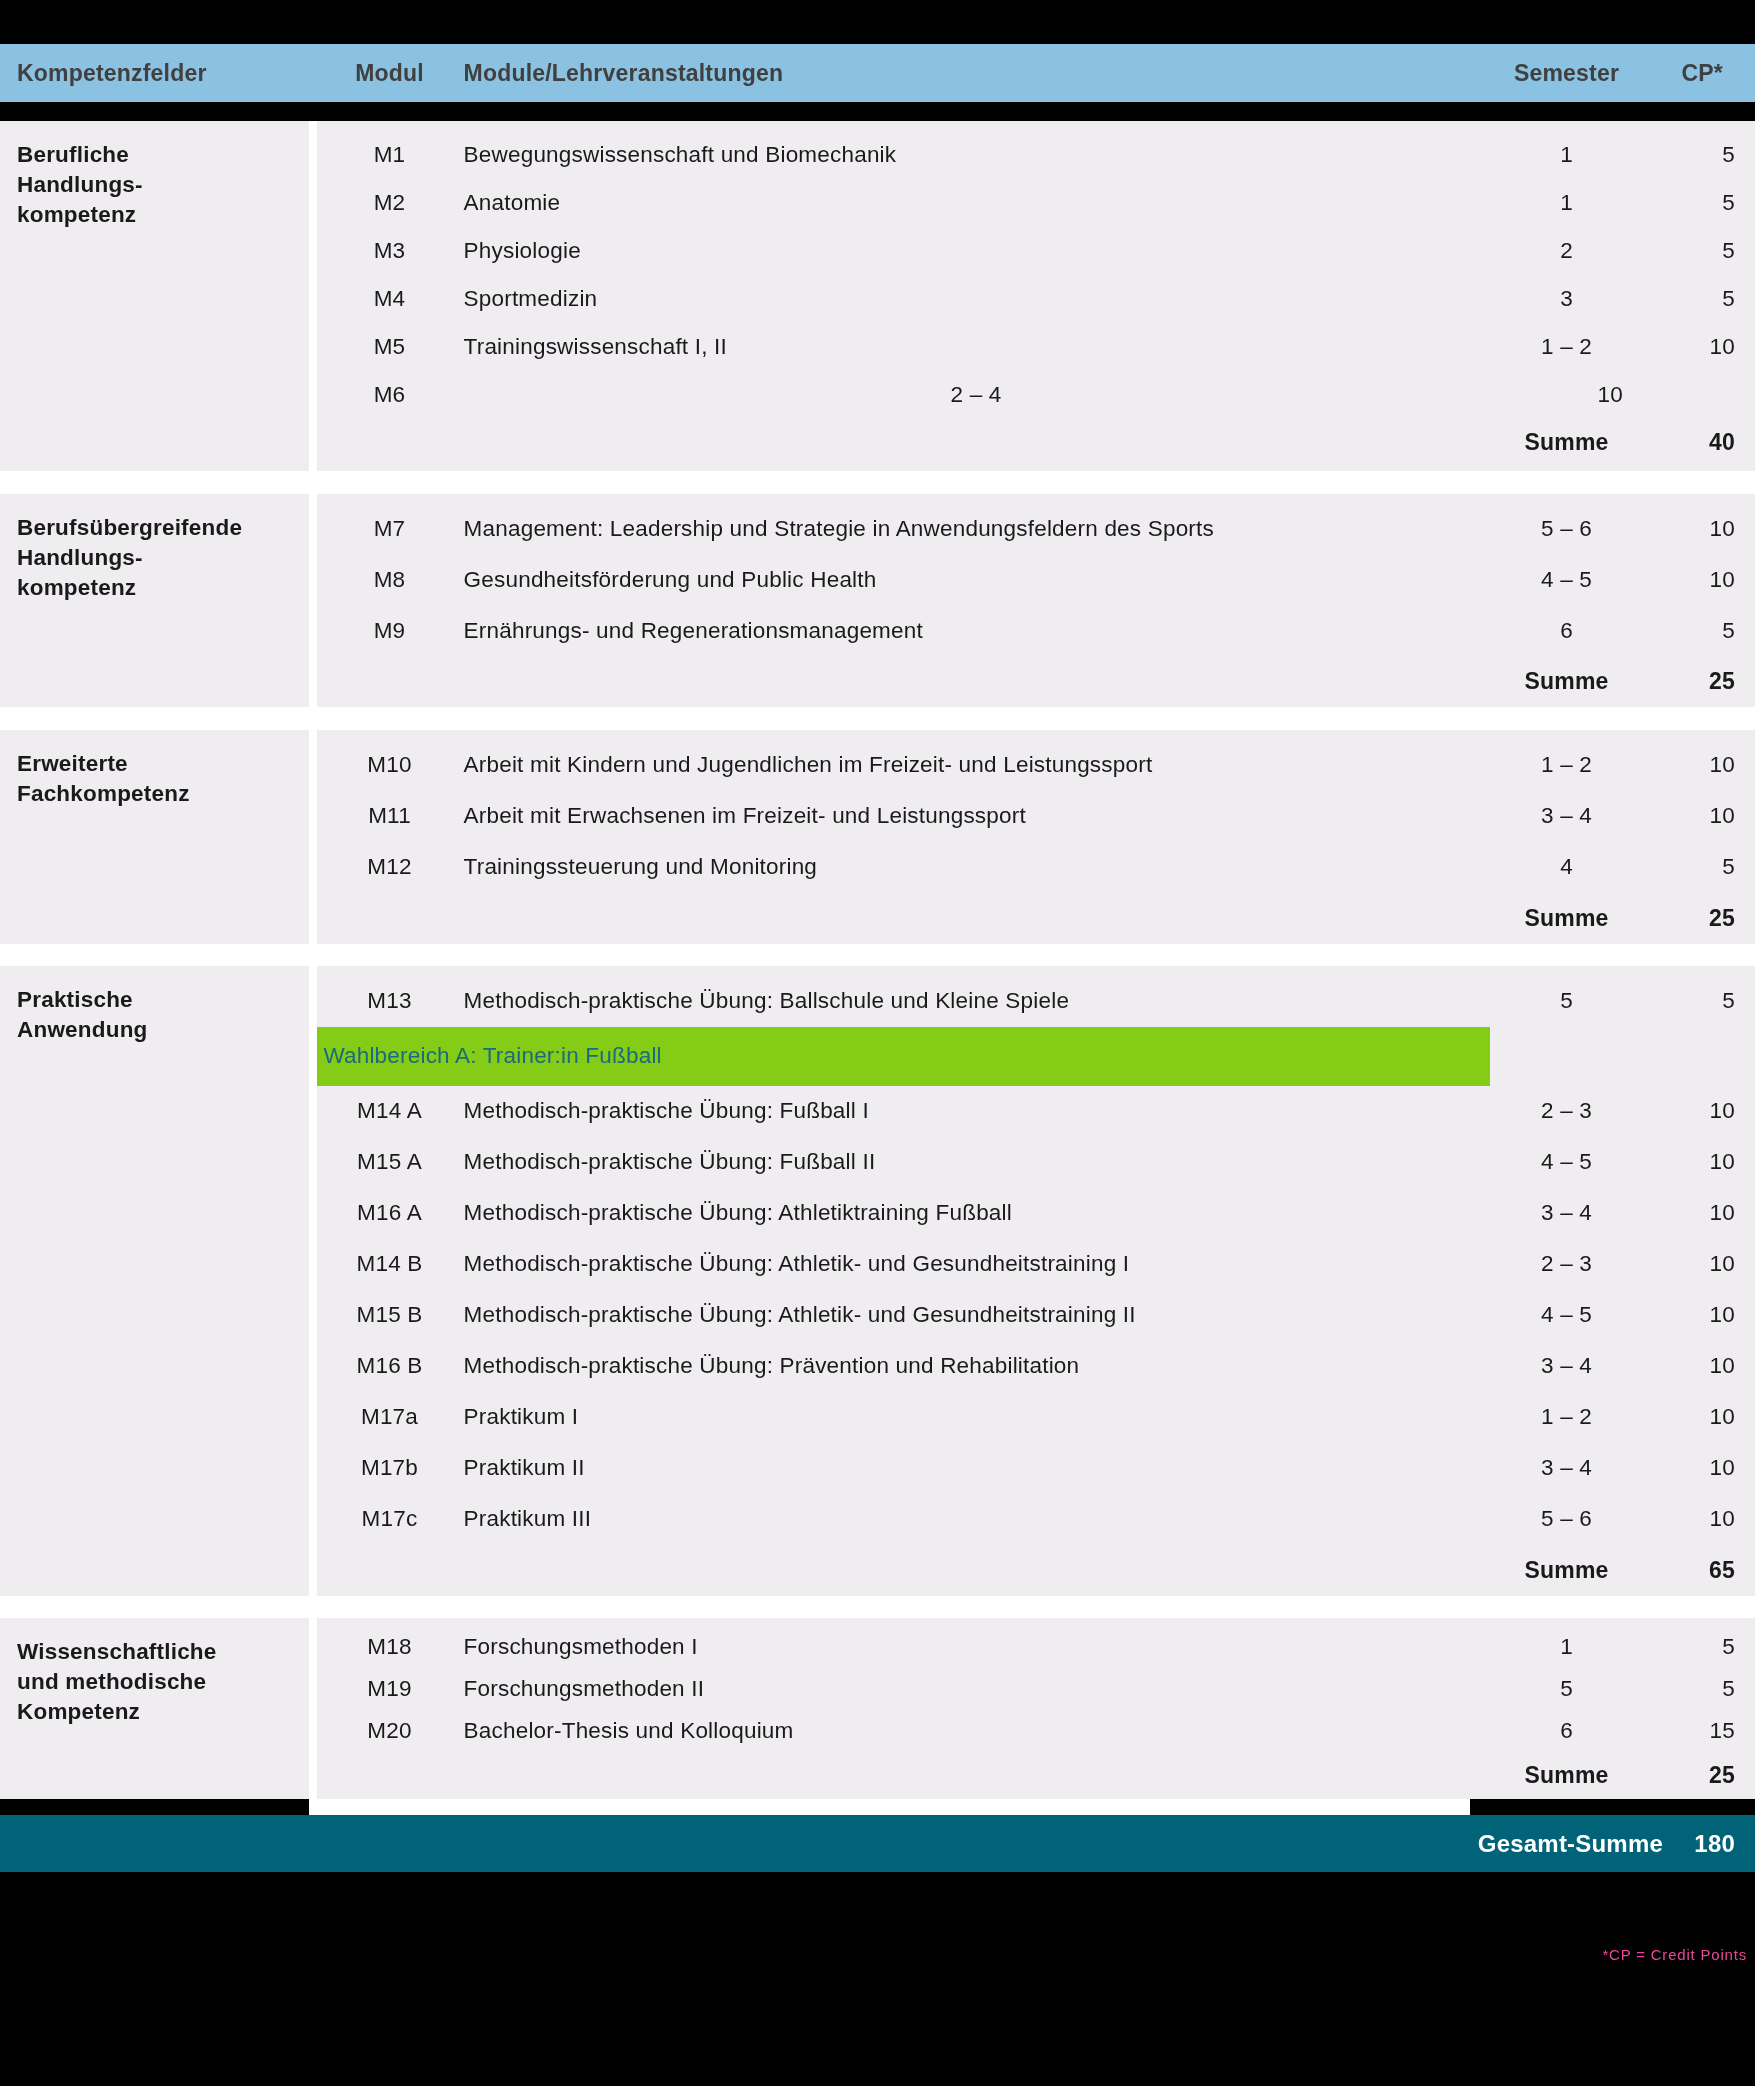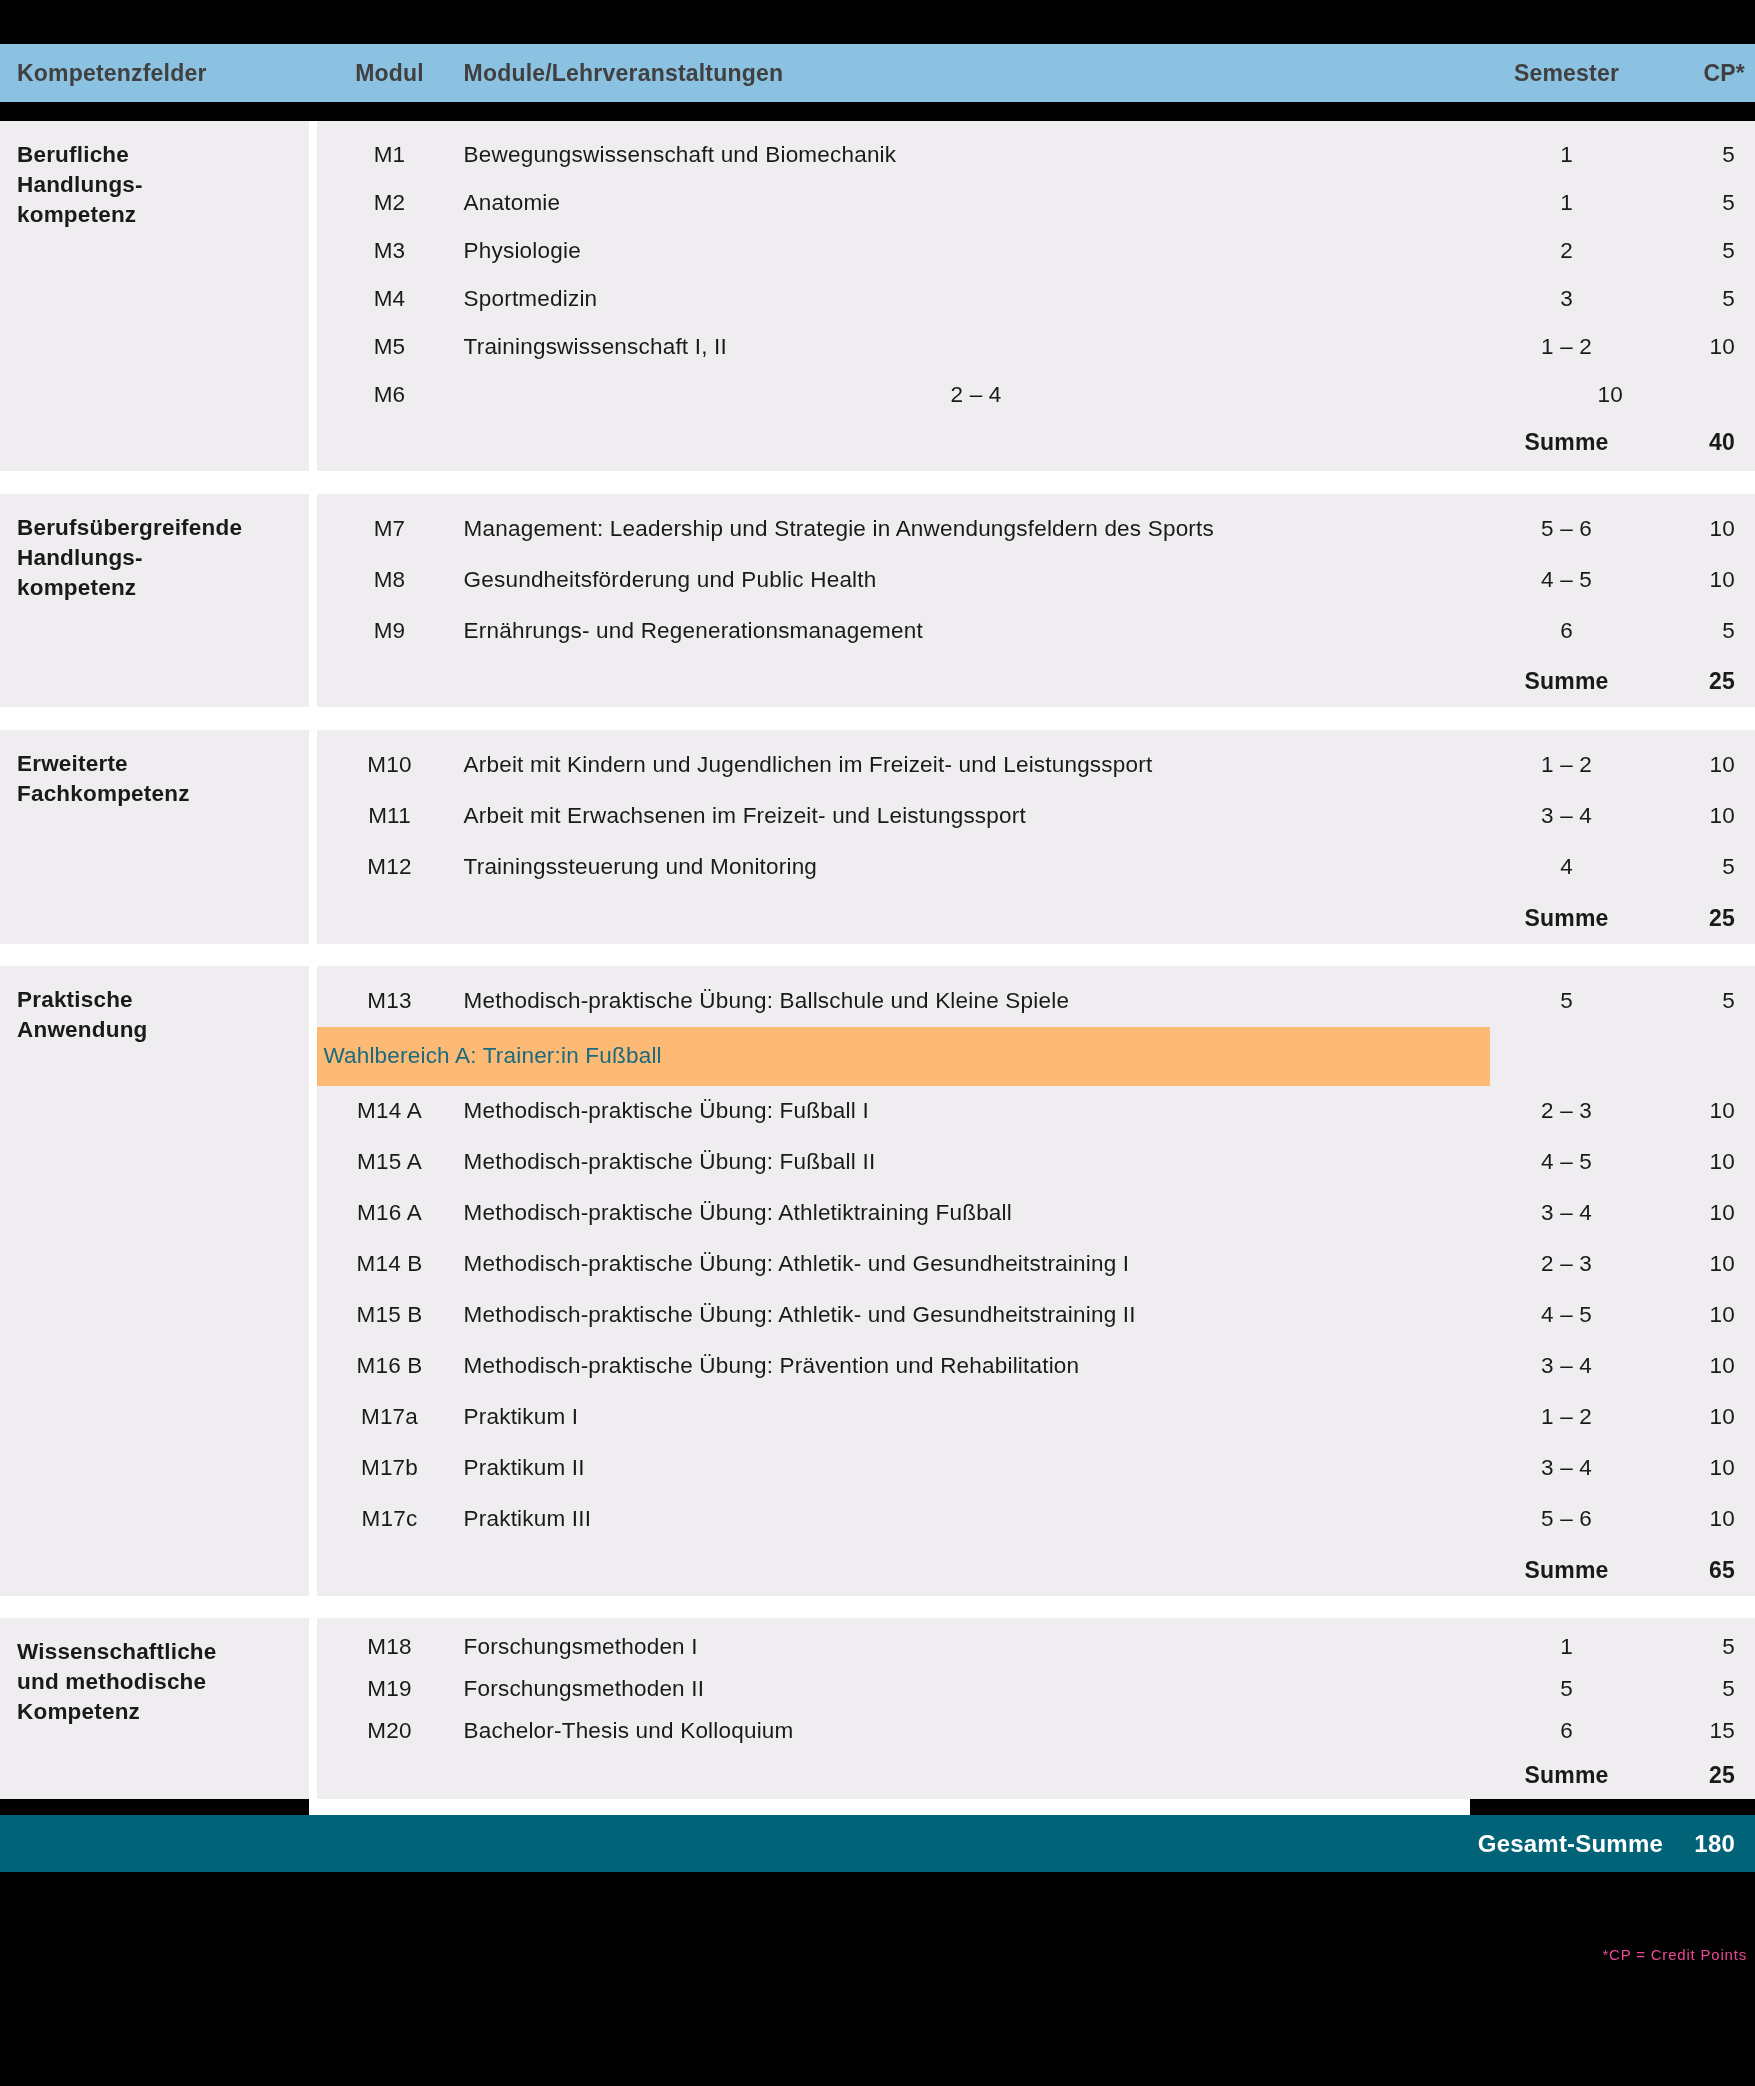--- a/index.html
+++ b/index.html
@@ -17,21 +17,21 @@
   .topbar{height:44px;background:#000;}
   .thead{
     height:58px;background:#8bc2e2;color:#404040;
     display:grid;grid-template-columns:309px 8px 145px 1fr 153px 112px;
     align-items:center;font-weight:bold;font-size:23px;
   }
   .hc.h1{padding-left:17px;}
   .hc.h3{text-align:center;}
   .hc.h4{padding-left:1.6px;}
   .hc.h5{text-align:center;}
-  .hc.h6{text-align:right;padding-right:10px;}
+  .hc.h6{text-align:right;padding-right:32px;}
   .black-strip{height:19px;background:#000;}
 
   
   #table{background:#ffffff;}
   .section{display:flex;background:#efedf0;}
   .section-left{
     width:309px;padding:19px 8px 0 17px;
     font-weight:bold;font-size:22.5px;line-height:30px;border-radius:25px;
   }
   .section-seam{width:8px;background:#ffffff;}
@@ -40,21 +40,21 @@
     display:grid;grid-template-columns:145px 1fr 153px 112px;
     align-items:center;font-size:22.5px;height:48px;
   }
   .cell.code{text-align:center;}
   .cell.name{padding-left:1.6px;}
   .cell.sem{text-align:center;}
   .cell.cp{text-align:right;padding-right:20px;}
   .row.sub .subband{
     grid-column:1/3;height:100%;
     display:flex;align-items:center;
-    background:#fdba74;color:#1a6a80;padding-left:6.4px;
+    background:#84cc16;color:#1a6a80;padding-left:6.4px;
   }
   .row.summe{font-weight:bold;font-size:23px;}
   .sum-label{text-align:right;}
   .gap{height:22.5px;background:#ffffff;}
 
   .s1 .section-main{padding:9.6px 0 4.8px;}
   .s1 .row{height:48px;}
   .s2 .section-main,.s3 .section-main{padding:9.6px 0 0;}
   .s2 .row,.s3 .row{height:51px;}
   .s4 .section-main{padding:9.6px 0 0;}

